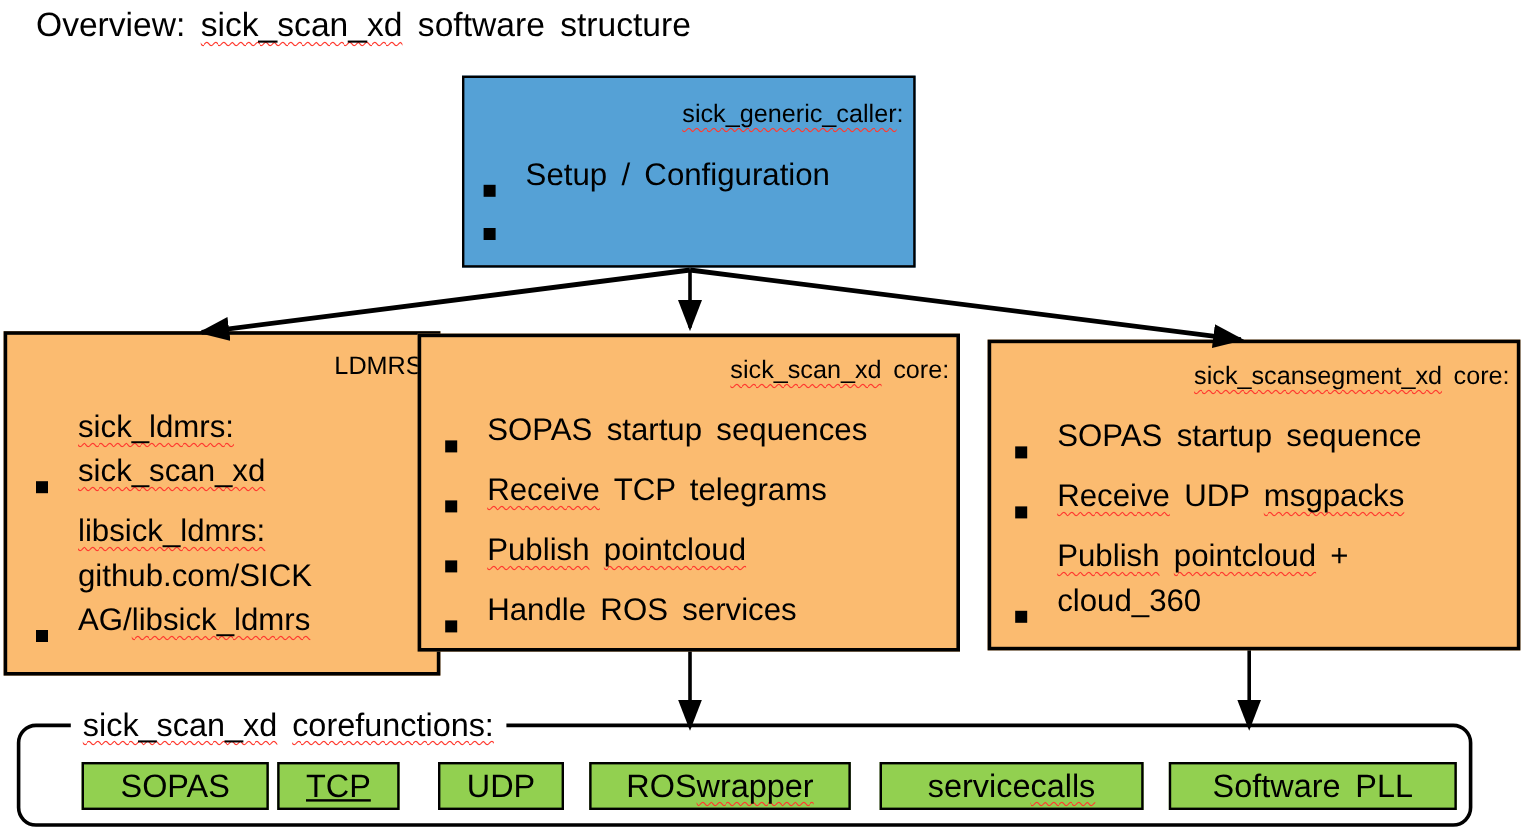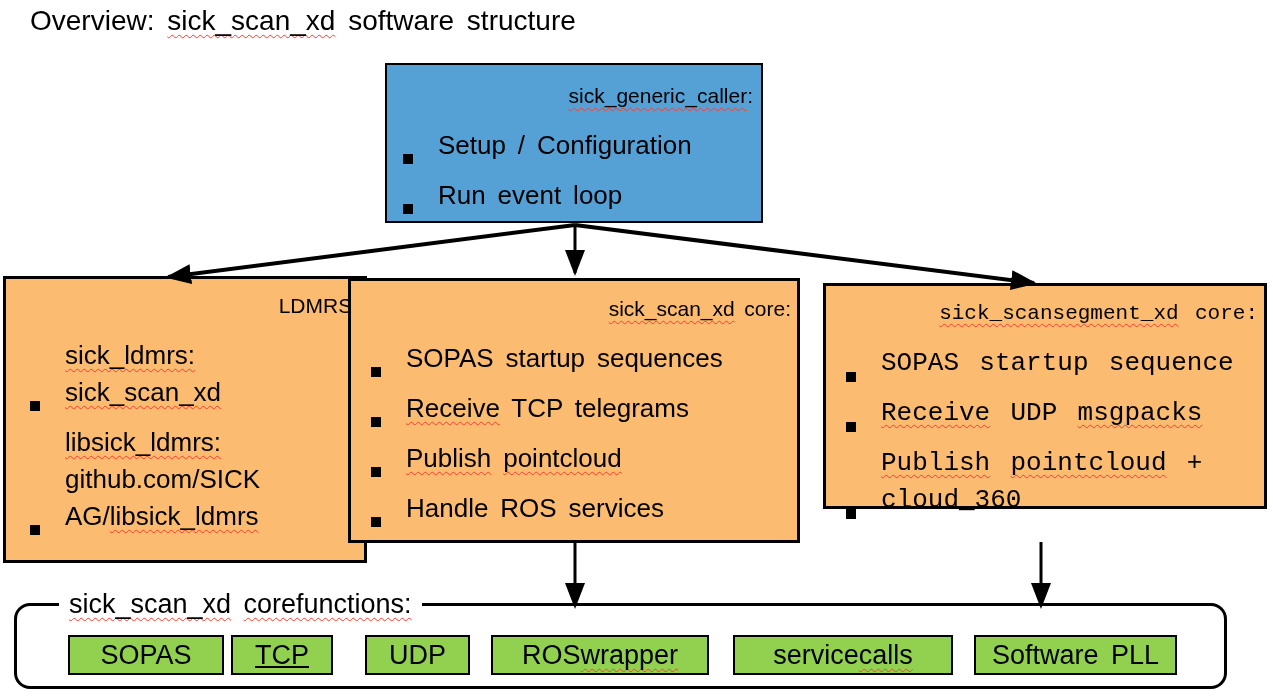--- a/index.html
+++ b/index.html
@@ -34,22 +34,22 @@
   }
   #ldmrs-box{
     left:3px;top:276px;width:364px;height:287px;
     background:var(--orange);padding:8px 6px 0 24px;
   }
   #core-box{
     left:348px;top:278px;width:452px;height:265px;
     background:var(--orange);padding:9px 6px 0 20px;
   }
   #segment-box{
-    left:823px;top:283px;width:444px;height:226px;
-    background:var(--orange);padding:9px 6px 0 20px;font-family:Liberation Mono, monospace;
+    left:823px;top:283px;width:444px;height:259px;
+    background:var(--orange);padding:9px 6px 0 20px;
   }
   .box-title{font-size:21px;line-height:37px;word-spacing:0.18em;white-space:pre-wrap;text-align:right;}
   .bullets{margin-top:10px;}
   .bullet{display:flex;margin-top:13px;align-items:flex-end;}
   .bullet-square{
     width:10px;height:10px;background:var(--ink);flex:0 0 10px;
     margin-top:13px;
   }
   .bullet-text{
     margin-left:25px;font-size:26px;line-height:37px;
@@ -67,41 +67,40 @@
     position:absolute;top:29px;height:40px;box-sizing:border-box;
     background:var(--green);border:2px solid var(--ink);
     display:flex;align-items:center;justify-content:center;
     font-size:27px;word-spacing:0.18em;white-space:nowrap;
   }
   #chip-sopas{left:51px;width:156px;}
   #chip-tcp{left:214px;width:102px;text-decoration:underline;}
   #chip-udp{left:348px;width:105px;}
   #chip-ros-wrapper{left:474px;width:218px;}
   #chip-service-calls{left:716px;width:220px;}
-  #chip-software-pll{left:957px;width:203px;}
+  #chip-software-pll{left:957px;width:240px;}
   #arrow-layer{
     position:absolute;left:0;top:0;width:1273px;height:698px;
     pointer-events:none;
   }
 </style>
 </head>
 <body>
 
 <div id="page-title"><span>Overview: </span><span class="sq">sick_scan_xd</span><span> software structure</span></div>
 
 <div class="box" id="caller-box">
   <div class="box-title"><span class="sq">sick_generic_caller</span><span>:</span></div>
   <div class="bullets">
     <div class="bullet">
       <span class="bullet-square"></span>
       <div class="bullet-text"><span>Setup / Configuration</span></div>
     </div>
     <div class="bullet">
       <span class="bullet-square"></span>
-      <div class="bullet-text"><span>Run event loop</span></div>
     </div>
   </div>
 </div>
 
 <div class="box" id="ldmrs-box">
   <div class="box-title"><span>LDMRS:</span></div>
   <div class="bullets">
     <div class="bullet">
       <span class="bullet-square"></span>
       <div class="bullet-text"><span class="sq">sick_ldmrs:</span><span>

